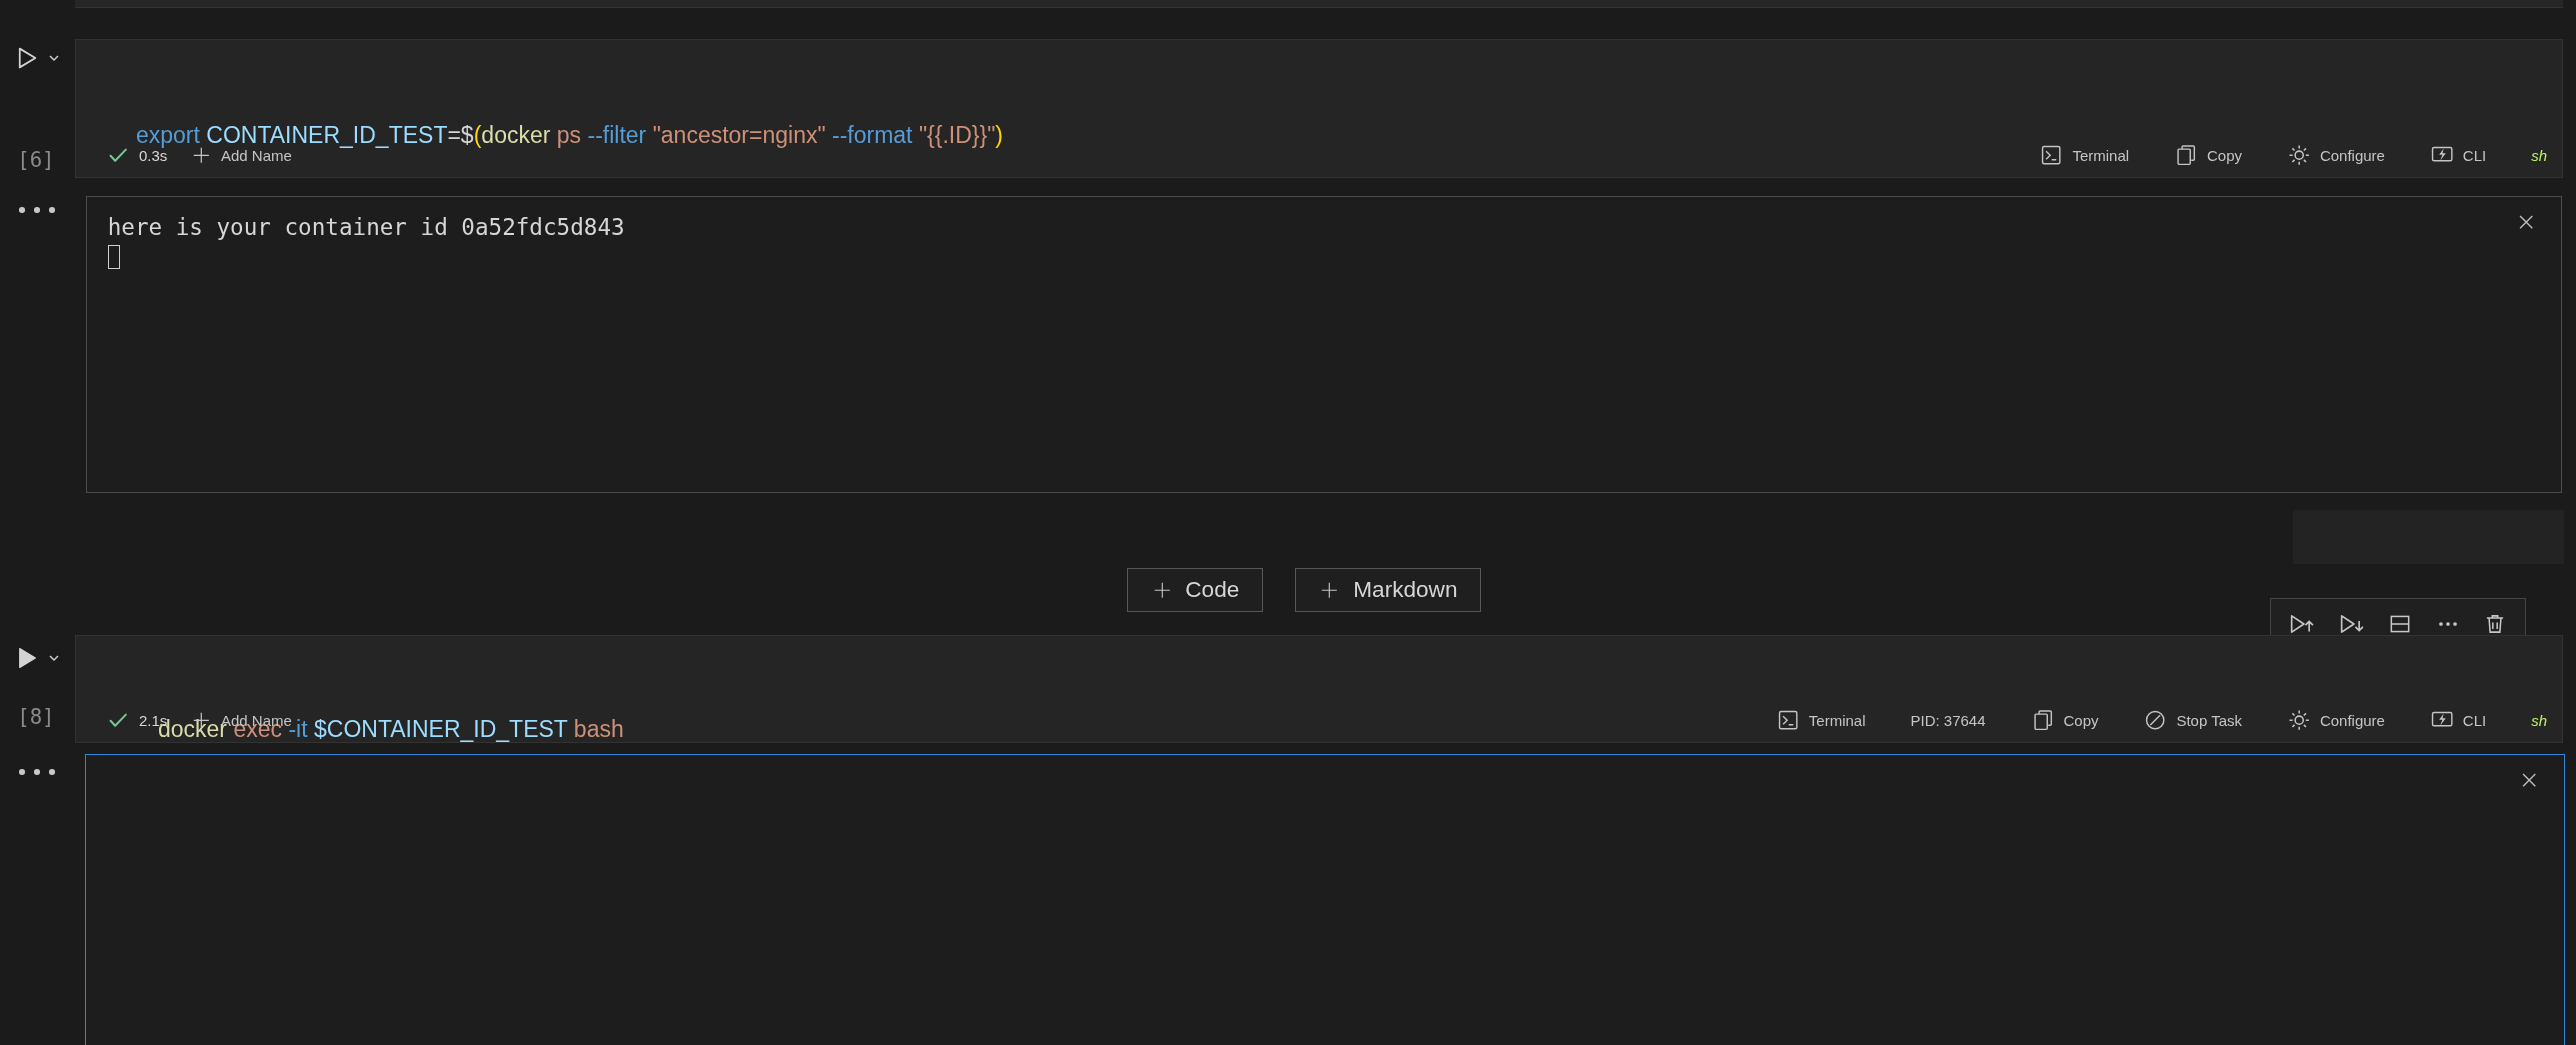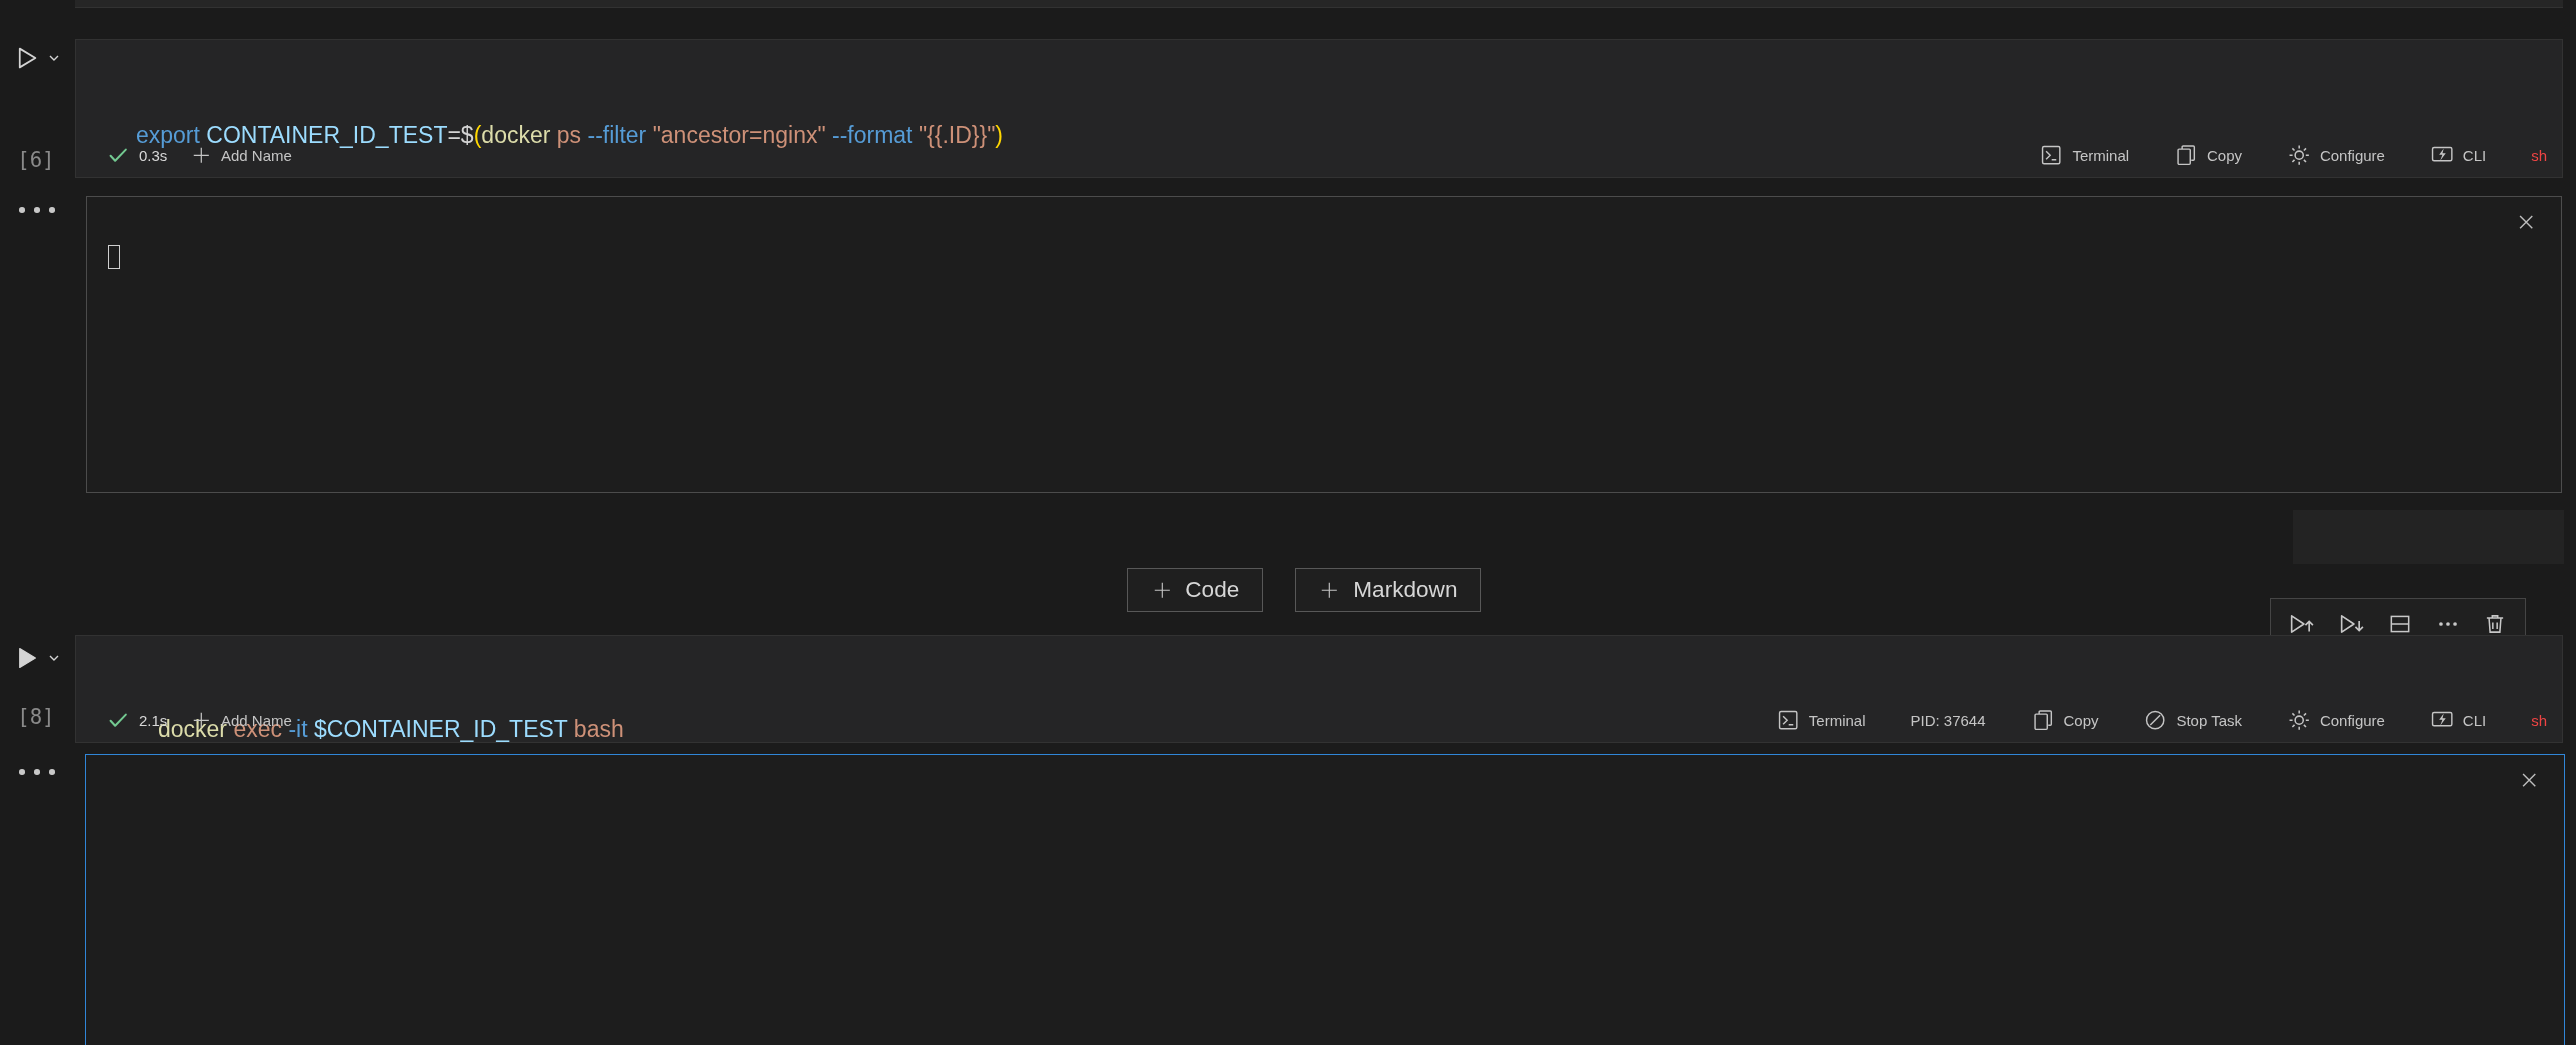--- a/index.html
+++ b/index.html
@@ -40,21 +40,21 @@
   .cell-status { position:absolute; left:0; right:0; bottom:0; height:43px;
     display:flex; align-items:center; justify-content:space-between;
     padding:0 15px 0 30px; font-size:22.6px; color:#c5c5c5; }
   .cs-left, .cs-right { display:flex; align-items:center; }
   .cs-left  { gap:22.6px; }
   .cs-right { gap:45px; }
   .cs-item { display:flex; align-items:center; gap:8.5px; background:none; border:none;
     color:#c5c5c5; font-size:15px; font-family:"Liberation Sans", sans-serif; cursor:pointer; }
   .cs-static { cursor:default; }
   .dur { color:#d8d8d8; }
-  .kernel { color:#ef4444; }
+  .kernel { color:#bef264;font-style:italic; }
   svg { display:block; }
   .icon { color:#c5c5c5; }
   .check { color:#73C991; }
 
   
   .output { position:absolute; background:#1d1d1d;
     font-family:"DejaVu Sans Mono", monospace; font-size:22.6px; line-height:30px;
     color:#d6d6d6; }
   .output1 { left:86px; top:196px; width:2476px; height:297px; border:0.9px solid #4c4c4c; }
   .output2 { left:85px; top:754px; width:2480px; height:310px; border:1.9px solid #3086d8; }
@@ -174,21 +174,21 @@
       </div>
     </div>
   </div>
 
   <button class="dots" style="left:19px; top:207px;">
     <i></i>
       <i></i>
       <i></i>
   </button>
   <div class="output output1">
-    <div class="term"><br><span class="hollow-cursor"></span></div>
+    <div class="term"><span>here is your container id 0a52fdc5d843</span><br><span class="hollow-cursor"></span></div>
     <button class="out-close">
       <span>
         <svg width="24.4" height="24.4" viewBox="0 0 24 24">
             <path d="M6 6l12 12M18 6L6 18" stroke="currentColor" stroke-width="1.4"></path>
           </svg>
       </span>
     </button>
   </div>
 
   <div class="hover-highlight"></div>

